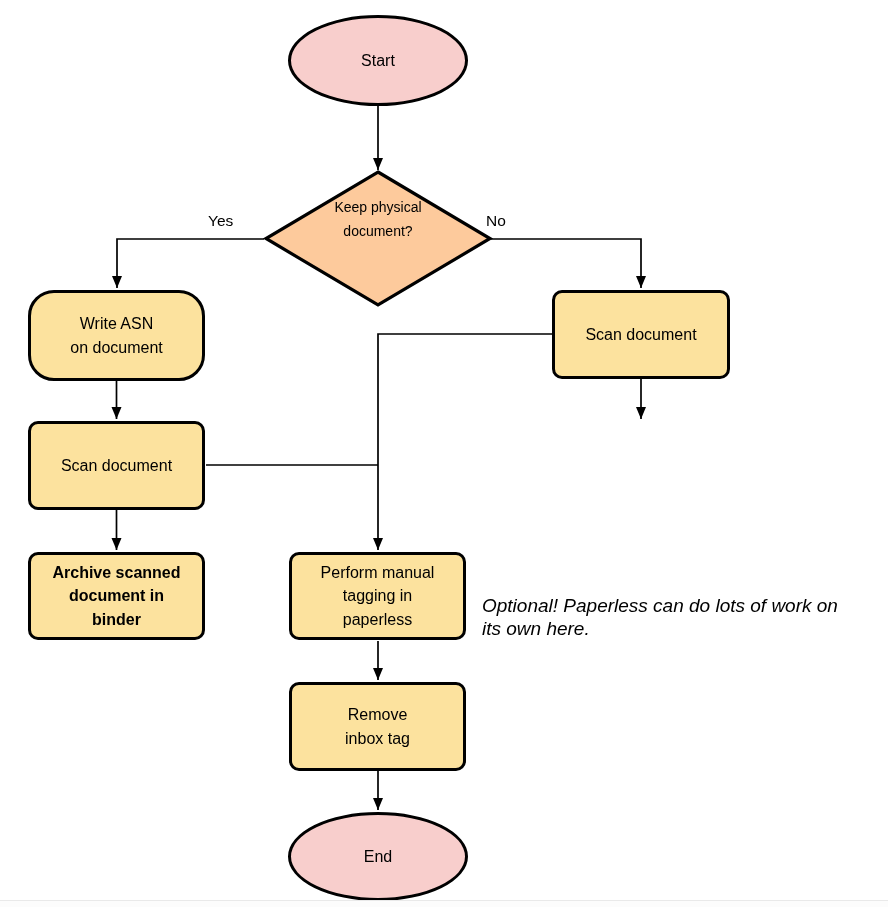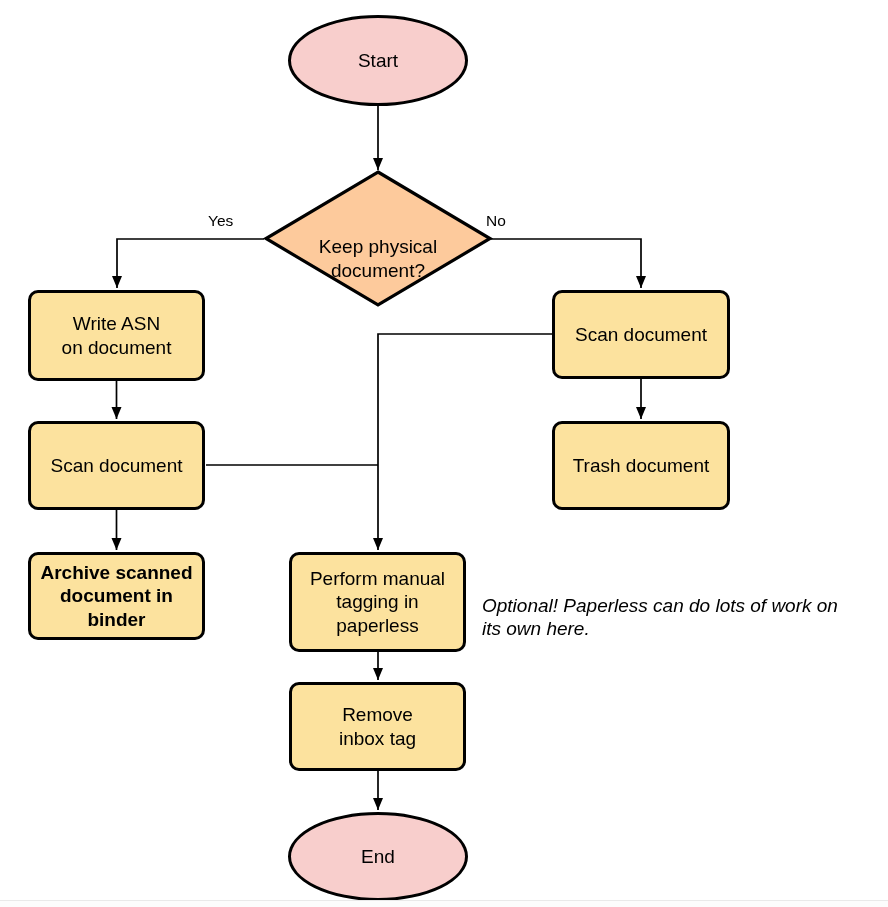--- a/index.html
+++ b/index.html
@@ -31,39 +31,39 @@
     stroke-width: 3.2;
     stroke-linejoin: miter;
   }
   .node {
     position: absolute;
     display: flex;
     align-items: center;
     justify-content: center;
     text-align: center;
     border: 3px solid var(--stroke, #000);
-    font-size: 19px;
+    font-size: 16px;
     line-height: 23.5px;
     color: #000;
   }
   .process {
     border-radius: 10px;
     background: var(--process-fill, #FCE29E);
   }
   .terminator {
     border-radius: 50%;
     background: var(--terminator-fill, #F8CECC);
   }
   .decision-text {
     position: absolute;
     display: flex;
-    align-items: flex-end;
+    align-items: flex-start;
     justify-content: center;
     text-align: center;
-    font-size: 19px;
+    font-size: 14px;
     line-height: 23.5px;
     background: transparent;
     border: none;
   }
   .label { white-space: pre-line; }
   .edge-label {
     position: absolute;
     font-size: 15.5px;
     text-align: left;
     background: #ffffff;
@@ -120,44 +120,41 @@
 
   <div class="decision-text" style="left:278px; top:196px; width:200px; height:86px;">
     <span class="label">Keep physical
 document?</span>
   </div>
 
   <div class="edge-label" style="left:205px; top:212px; width:46px;">Yes</div>
 
   <div class="edge-label" style="left:483px; top:212px; width:44px;">No</div>
 
-  <div class="node process" style="left:28px; top:290px; width:177px; height:91px;">
+  <div class="node process" style="left:28px; top:290px; width:177px; height:91px;border-radius:26px;">
     <span class="label">Write ASN
 on document</span>
   </div>
 
   <div class="node process" style="left:552px; top:290px; width:178px; height:89px;">
     <span class="label">Scan document</span>
   </div>
 
   <div class="node process" style="left:28px; top:421px; width:177px; height:89px;">
     <span class="label">Scan document</span>
   </div>
 
-  <div class="node process" style="left:552px; top:421px; width:178px; height:89px;">
-    <span class="label">Trash document</span>
-  </div>
 
   <div class="node process" style="left:28px; top:552px; width:177px; height:88px;font-weight:bold;">
     <span class="label">Archive scanned
 document in
 binder</span>
   </div>
 
-  <div class="node process" style="left:289px; top:552px; width:177px; height:100px;">
+  <div class="node process" style="left:289px; top:552px; width:177px; height:88px;">
     <span class="label">Perform manual
 tagging in
 paperless</span>
   </div>
 
   <div class="note" style="left:482px; top:594px; width:420px;">Optional! Paperless can do lots of work on
 its own here.</div>
 
   <div class="node terminator" style="left:288px; top:812px; width:180px; height:89px;">
     <span class="label">End</span>

